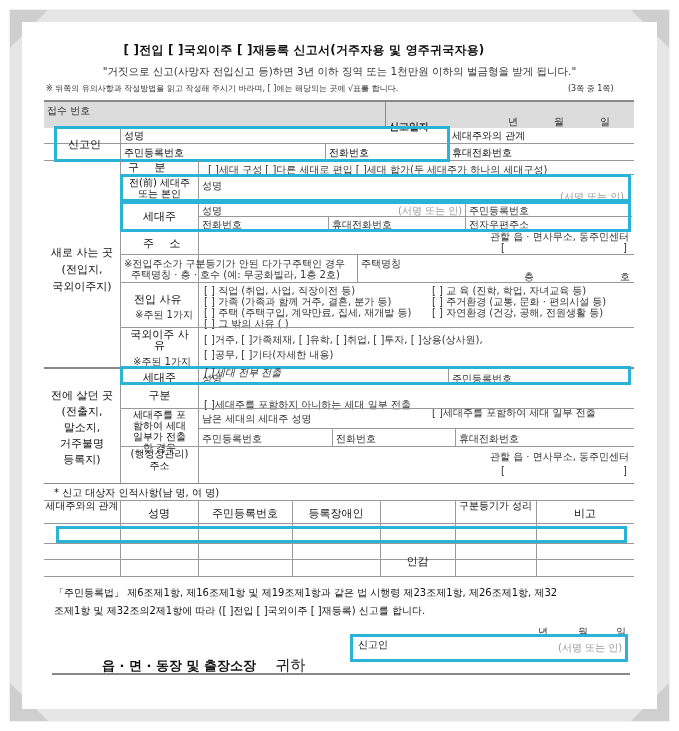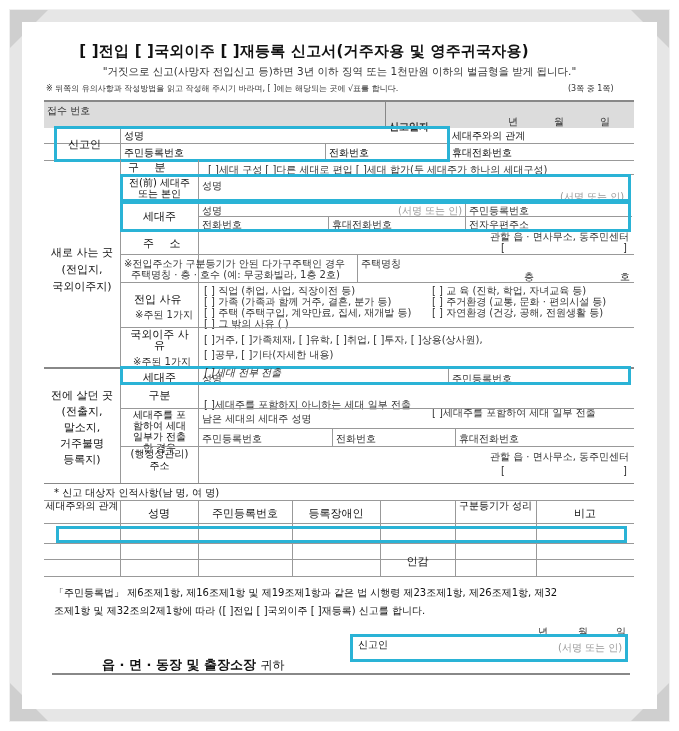--- a/index.html
+++ b/index.html
@@ -6,21 +6,21 @@
   body{width:679px;height:731px;position:relative;overflow:hidden;font-family:"DejaVu Sans",sans-serif;color:#111;}
   .frame{position:absolute;left:10px;top:10px;width:659px;height:711px;background:#e6e6e6;box-shadow:0 0 0 1px #f0f0f0;}
   .paper{position:absolute;left:22px;top:22px;width:635px;height:687px;background:#ffffff;}
   .corner{position:absolute;width:0;height:0;}
   .c-tl{left:10px;top:10px;border-top:38px solid #cfcfcf;border-right:38px solid transparent;}
   .c-tr{right:10px;top:10px;border-top:38px solid #cfcfcf;border-left:38px solid transparent;}
   .c-bl{left:10px;bottom:10px;border-bottom:38px solid #cfcfcf;border-right:38px solid transparent;}
   .c-br{right:10px;bottom:10px;border-bottom:38px solid #cfcfcf;border-left:38px solid transparent;}
 
   .abs{position:absolute;white-space:nowrap;}
-  .title{left:0;width:608px;top:42px;text-align:center;font-weight:bold;font-size:15px;letter-spacing:0.2px;}
+  .title{left:0;width:608px;top:42px;text-align:center;font-weight:bold;font-size:12px;letter-spacing:0.2px;}
   .warn{left:0;width:679px;top:65px;text-align:center;font-size:10.5px;color:#333;}
   .note{left:46px;top:83px;font-size:8px;color:#333;}
   .pages{left:568px;top:83px;font-size:8px;color:#333;}
 
   .hline{position:absolute;height:1px;background:#999;}
   .hthick{position:absolute;height:2px;background:#888;}
   .vline{position:absolute;width:1px;background:#999;}
   .band{position:absolute;left:44px;top:100px;width:590px;height:26px;background:#dcdcdc;border-top:2px solid #888;}
   .t8{font-size:10px;color:#333;}
   .t10{font-size:10px;color:#111;}
@@ -181,14 +181,14 @@
 <div class="cyan" style="left:56px;top:526px;width:571px;height:17px;"></div>
 
 <div class="abs t10" style="left:54px;top:586px;">「주민등록법」 제6조제1항, 제16조제1항 및 제19조제1항과 같은 법 시행령 제23조제1항, 제26조제1항, 제32</div>
 <div class="abs t10" style="left:54px;top:604px;">조제1항 및 제32조의2제1항에 따라 ([  ]전입  [  ]국외이주  [  ]재등록) 신고를 합니다.</div>
 <div class="abs t8" style="left:538px;top:625px;">년</div>
 <div class="abs t8" style="left:578px;top:625px;">월</div>
 <div class="abs t8" style="left:616px;top:625px;">일</div>
 <div class="abs t10" style="left:358px;top:638px;">신고인</div>
 <div class="abs t8 g" style="left:558px;top:641px;">(서명 또는 인)</div>
 <div class="cyan" style="left:350px;top:634px;width:278px;height:28px;"></div>
-<div class="abs" style="left:102px;top:656px;font-size:13px;font-weight:bold;"><span>읍 · 면 · 동장 및 출장소장</span> <span style="font-size:12px;font-weight:normal;">귀하</span></div>
+<div class="abs" style="left:102px;top:656px;font-size:13px;font-weight:bold;"><span>읍 · 면 · 동장 및 출장소장</span> <span style="font-size:15px;font-weight:normal;margin-left:15px;">귀하</span></div>
 <div class="hthick" style="left:52px;top:673px;width:578px;"></div>
 
 </body></html>

